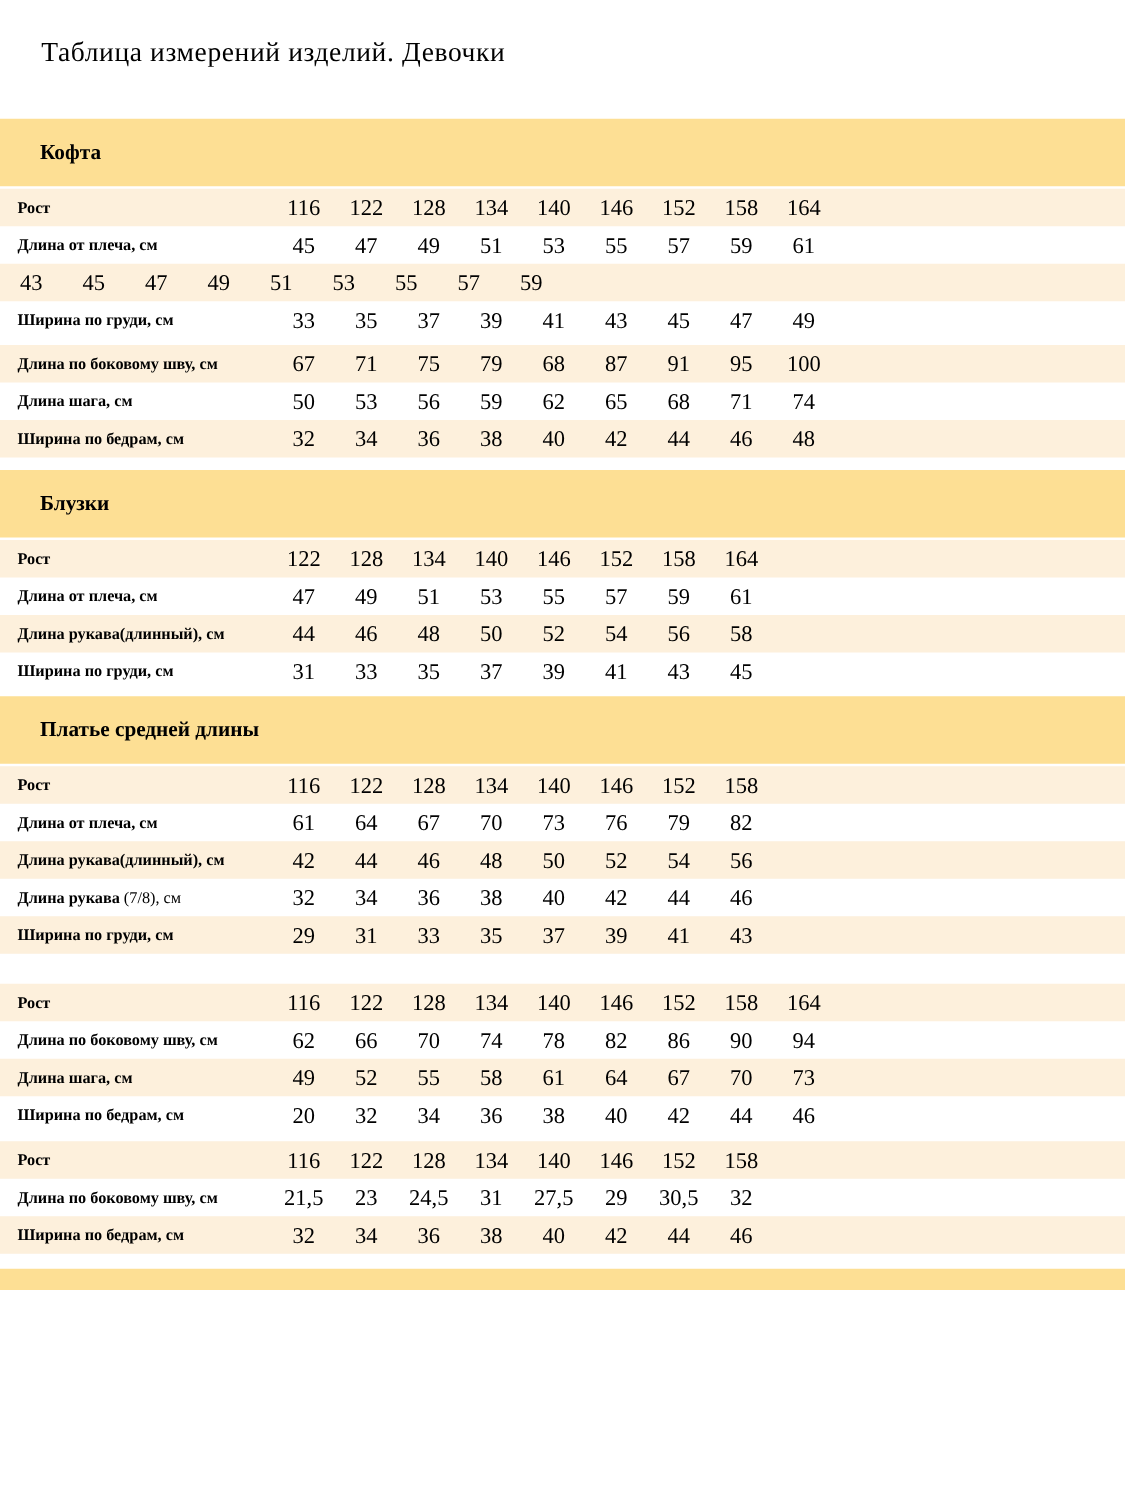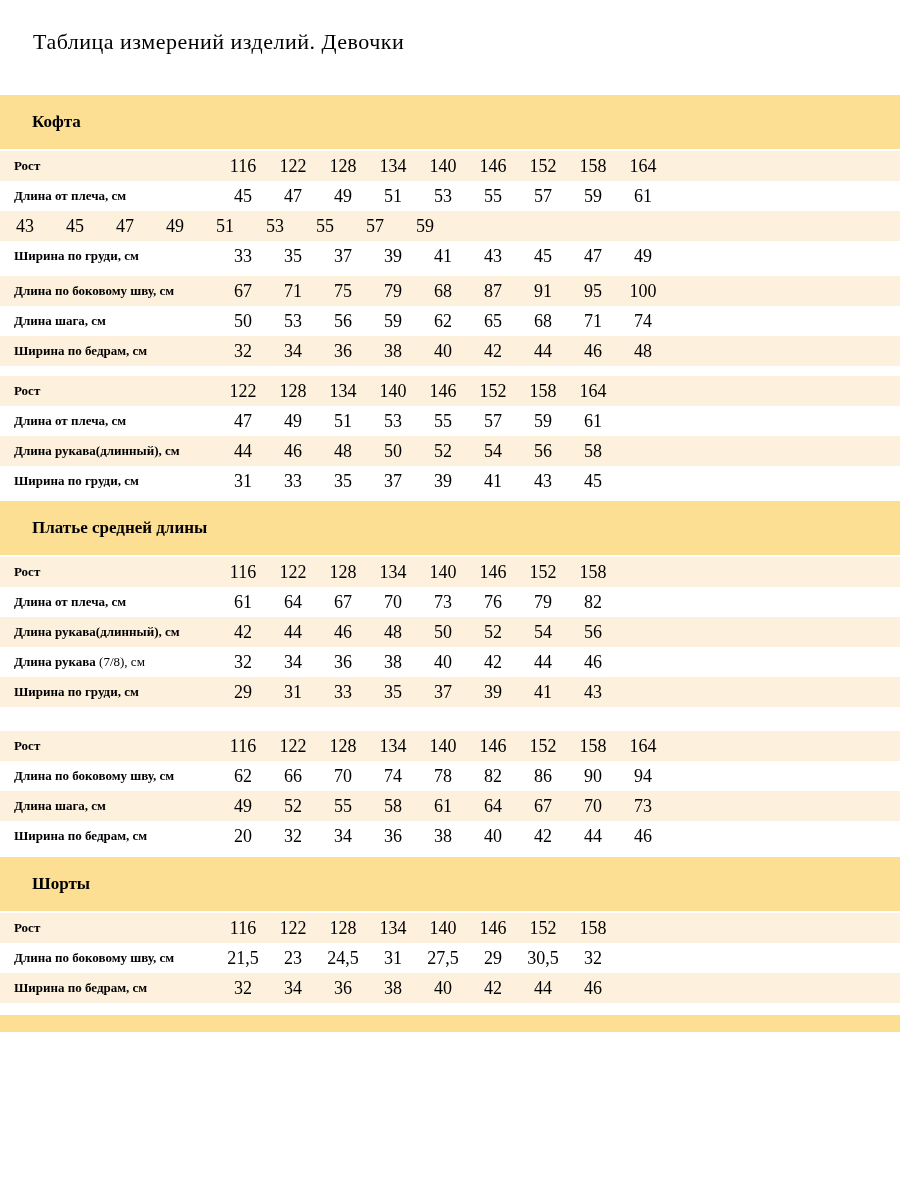--- a/index.html
+++ b/index.html
@@ -160,20 +160,23 @@
             <span class="cell">38</span>
             <span class="cell">40</span>
             <span class="cell">42</span>
             <span class="cell">44</span>
             <span class="cell">46</span>
             <span class="cell">48</span>
           </div>
         </div>
       </section>
       <section class="section">
+        <div class="band">
+          <span class="band-label">Блузки</span>
+        </div>
         <div class="rows">
           <div class="row header-row">
             <span class="row-label"><span>Рост</span></span>
             <span class="cell">122</span>
             <span class="cell">128</span>
             <span class="cell">134</span>
             <span class="cell">140</span>
             <span class="cell">146</span>
             <span class="cell">152</span>
             <span class="cell">158</span>
@@ -322,23 +325,20 @@
             <span class="cell">36</span>
             <span class="cell">38</span>
             <span class="cell">40</span>
             <span class="cell">42</span>
             <span class="cell">44</span>
             <span class="cell">46</span>
           </div>
         </div>
       </section>
       <section class="section">
-        <div class="band">
-          <span class="band-label">Шорты</span>
-        </div>
         <div class="rows">
           <div class="row header-row">
             <span class="row-label"><span>Рост</span></span>
             <span class="cell">116</span>
             <span class="cell">122</span>
             <span class="cell">128</span>
             <span class="cell">134</span>
             <span class="cell">140</span>
             <span class="cell">146</span>
             <span class="cell">152</span>

